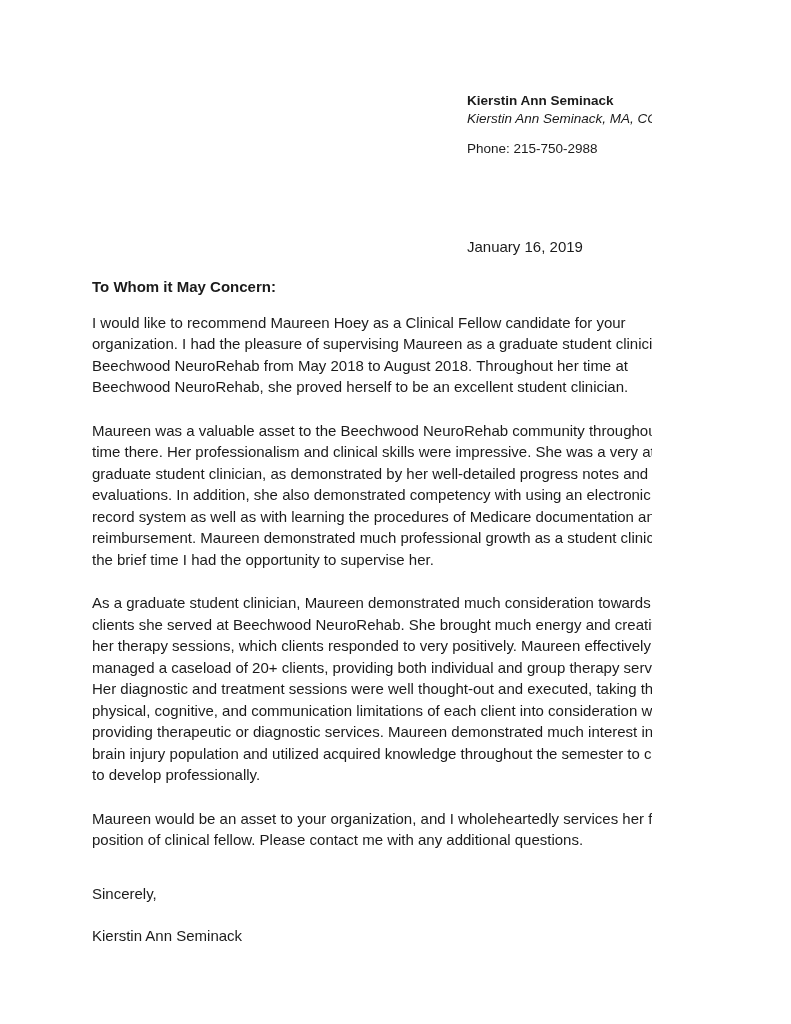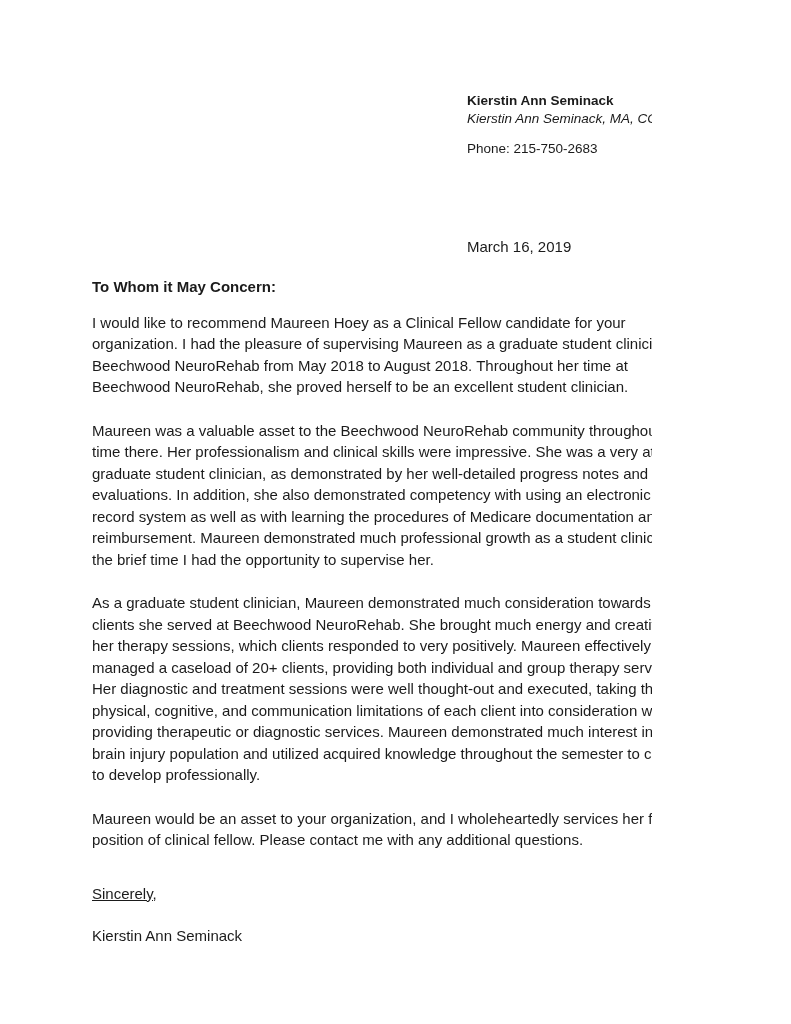--- a/index.html
+++ b/index.html
@@ -46,39 +46,38 @@
   }
   .salutation {
     margin: 0 0 14px 0;
     font-weight: bold;
   }
   .para {
     margin: 0 0 22px 0;
   }
   .closing {
     margin: 32px 0 16px 0;
-    text-decoration: underline;
   }
   .signature {
     margin: 21px 0 0 0;
   }
 </style>
 </head>
 <body>
 
 <div class="page">
 
   <div class="header-block">
     <div class="sender-name">Kierstin Ann Seminack</div>
     <div class="sender-credentials">Kierstin Ann Seminack, MA, CCC-SLP, CBIS</div>
     <div class="org-gap"></div>
-    <div class="sender-phone">Phone: 215-750-2683</div>
+    <div class="sender-phone">Phone: 215-750-2988</div>
   </div>
 
-  <div class="date-line">March 16, 2019</div>
+  <div class="date-line">January 16, 2019</div>
 
   <div class="letter-body">
     <p class="salutation">To Whom it May Concern:</p>
     <p class="para">I would like to recommend Maureen Hoey as a Clinical Fellow candidate for your organization. I had the pleasure of supervising Maureen as a graduate student clinician at Beechwood NeuroRehab from May 2018 to August 2018.  Throughout her time at Beechwood NeuroRehab, she proved herself to be an excellent student clinician.</p>
     <p class="para">Maureen was a valuable asset to the Beechwood NeuroRehab community throughout her time there.  Her professionalism and clinical skills were impressive.   She was a very attentive graduate student clinician, as demonstrated by her well-detailed progress notes and evaluations. In addition, she also demonstrated competency with using an electronic health record system as well as with learning the procedures of Medicare documentation and reimbursement.  Maureen demonstrated much professional growth as a student clinician in the brief time I had the opportunity to supervise her.</p>
     <p class="para">As a graduate student clinician, Maureen demonstrated much consideration towards the clients she served at Beechwood NeuroRehab.  She brought much energy and creativity to her therapy sessions, which clients responded to very positively.  Maureen effectively managed a caseload of 20+ clients, providing both individual and group therapy services.  Her diagnostic and treatment sessions were well thought-out and executed, taking the physical, cognitive, and communication limitations of each client into consideration when providing therapeutic or diagnostic services.  Maureen demonstrated much interest in the brain injury population and utilized acquired knowledge throughout the semester to continue to develop professionally.</p>
     <p class="para">Maureen would be an asset to your organization, and I wholeheartedly services her for the position of clinical fellow.  Please contact me with any additional questions.</p>
     <p class="closing">Sincerely,</p>
     <p class="signature">Kierstin Ann Seminack</p>
   </div>

